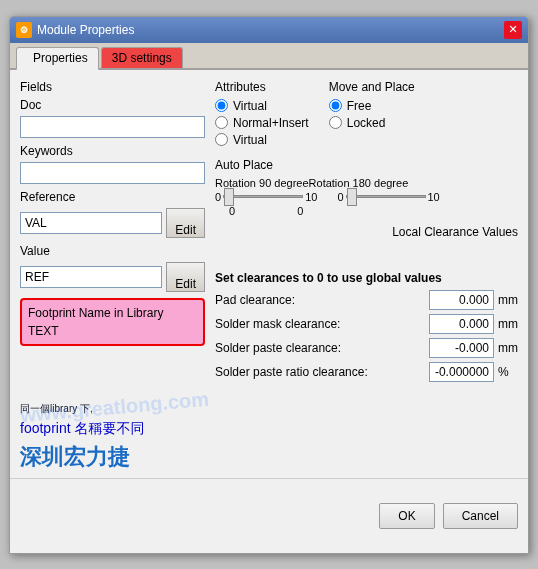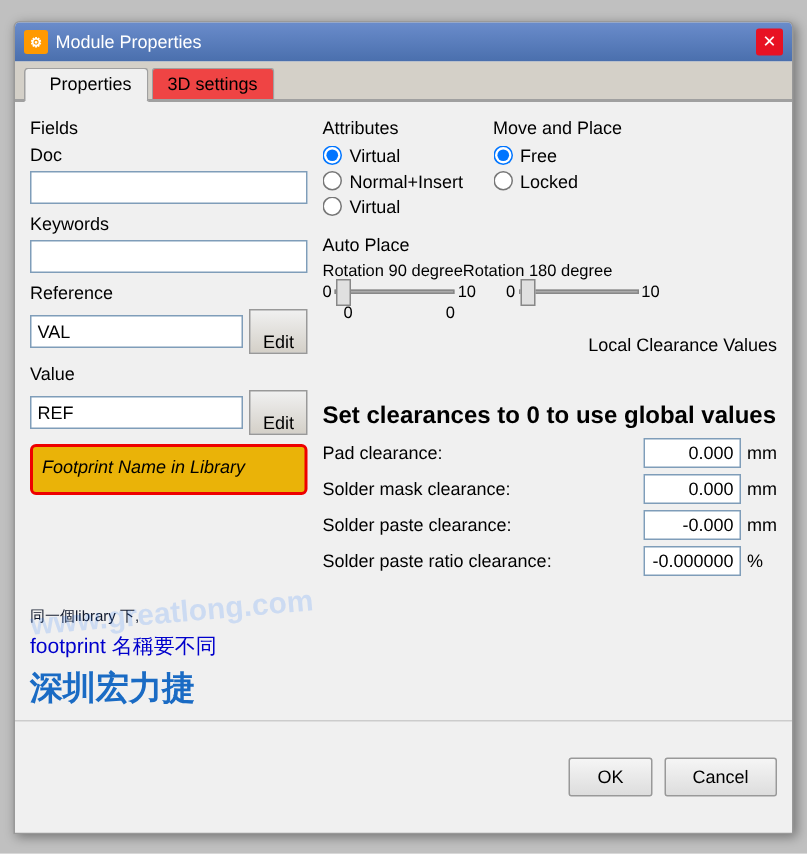--- a/index.html
+++ b/index.html
@@ -154,22 +154,21 @@
       cursor: pointer;
       font-size: 12px;
       white-space: nowrap;
     }
 
     .footprint-box {
       border: 2px solid #e00;
       border-radius: 4px;
       padding: 6px;
       margin-top: 4px;
-      background: #eab308;
-      font-style: italic;
+      background: #f9a8d4;
     }
 
     .footprint-label {
       font-size: 12px;
       margin-bottom: 4px;
     }
 
     .footprint-value {
       font-size: 12px;
       color: #000;
@@ -212,21 +211,21 @@
     .clearance-section {
     }
 
     .clearance-title {
       font-size: 12px;
       margin-bottom: 3px;
       text-align: right;
     }
 
     .clearance-subtitle {
-      font-size: 16px;
+      font-size: 12px;
       font-weight: bold;
       margin-bottom: 5px;
       margin-top: 32px;
     }
 
     .clearance-row {
       display: flex;
       align-items: center;
       margin-bottom: 4px;
       gap: 4px;
@@ -375,20 +374,21 @@
 
         <div class="group-label">Value</div>
         <div class="input-row">
           <input class="text-input" type="text" value="REF" style="">
           <button class="edit-btn">Edit</button>
         </div>
 
         
         <div class="footprint-box">
           <div class="footprint-label">Footprint Name in Library</div>
+          <div class="footprint-value">TEXT</div>
         </div>
       </div>
 
       <div class="right-col">
 
         <div class="top-right">
 
           <div class="attributes-section">
             <div class="section-title">Attributes</div>
             <div class="radio-row">

